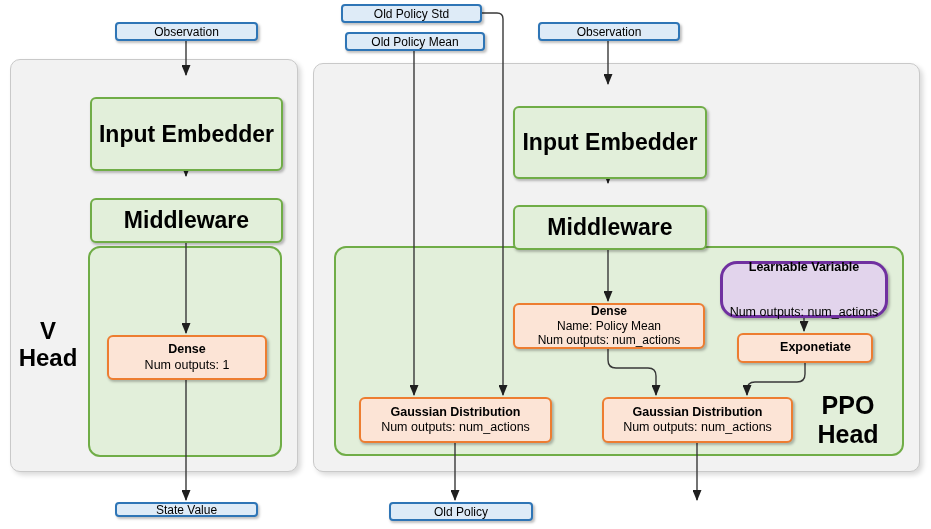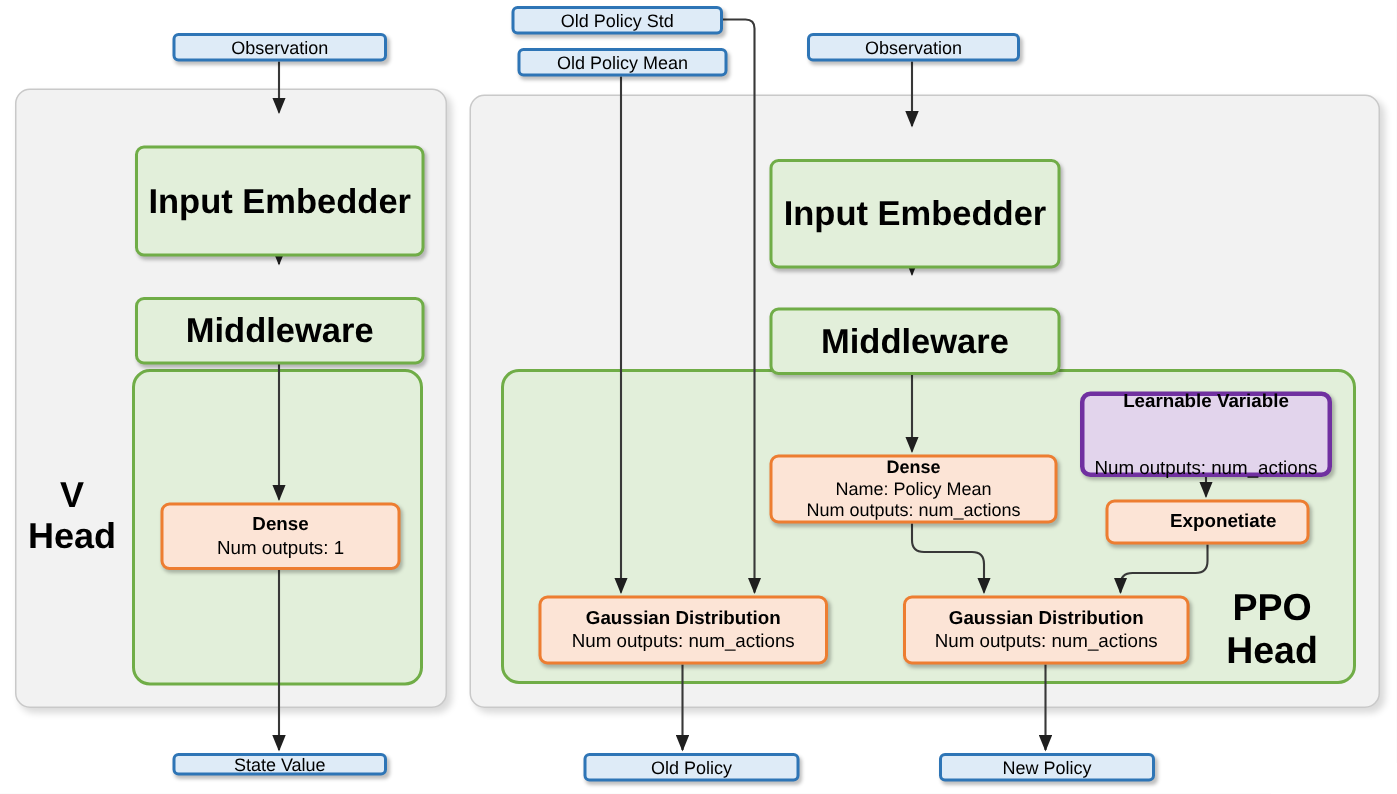--- a/index.html
+++ b/index.html
@@ -40,21 +40,21 @@
   .module{
     background:var(--module-fill);border:2px solid var(--module-border);
     border-radius:6px;font-size:23px;font-weight:bold;letter-spacing:0px;margin-top:20px;
   }
   .layer{
     background:var(--layer-fill);border:2.5px solid var(--layer-border);
     border-radius:6px;font-size:12.5px;line-height:15.5px;
   }
   .variable{
     background:var(--variable-fill);border:3px solid var(--variable-border);
-    border-radius:7px;font-size:12.5px;line-height:16.5px;gap:29px;
+    border-radius:17px;font-size:12.5px;line-height:16.5px;gap:29px;
   }
   .layer .t,.variable .t{font-weight:bold;}
   .head-label{
     position:absolute;z-index:4;text-align:center;font-weight:bold;
   }
   #v-head-label{left:8px;top:317px;width:80px;font-size:24px;line-height:27px;}
   #ppo-head-label{left:796px;top:391px;width:104px;font-size:25px;line-height:29px;}
 </style>
 </head>
 <body>
@@ -145,17 +145,14 @@
     <div class="t">Gaussian Distribution</div>
     <div>Num outputs: num_actions</div>
   </div>
   <div class="head-label" id="ppo-head-label">
     <div>PPO</div>
     <div>Head</div>
   </div>
   <div class="box io" style="left:389px;top:502px;width:144px;height:19px;">
     <span>Old Policy</span>
   </div>
-  <div class="box io" style="left:626px;top:502px;width:144px;height:19px;">
-    <span>New Policy</span>
-  </div>
 
 </div>
 
 </body></html>

